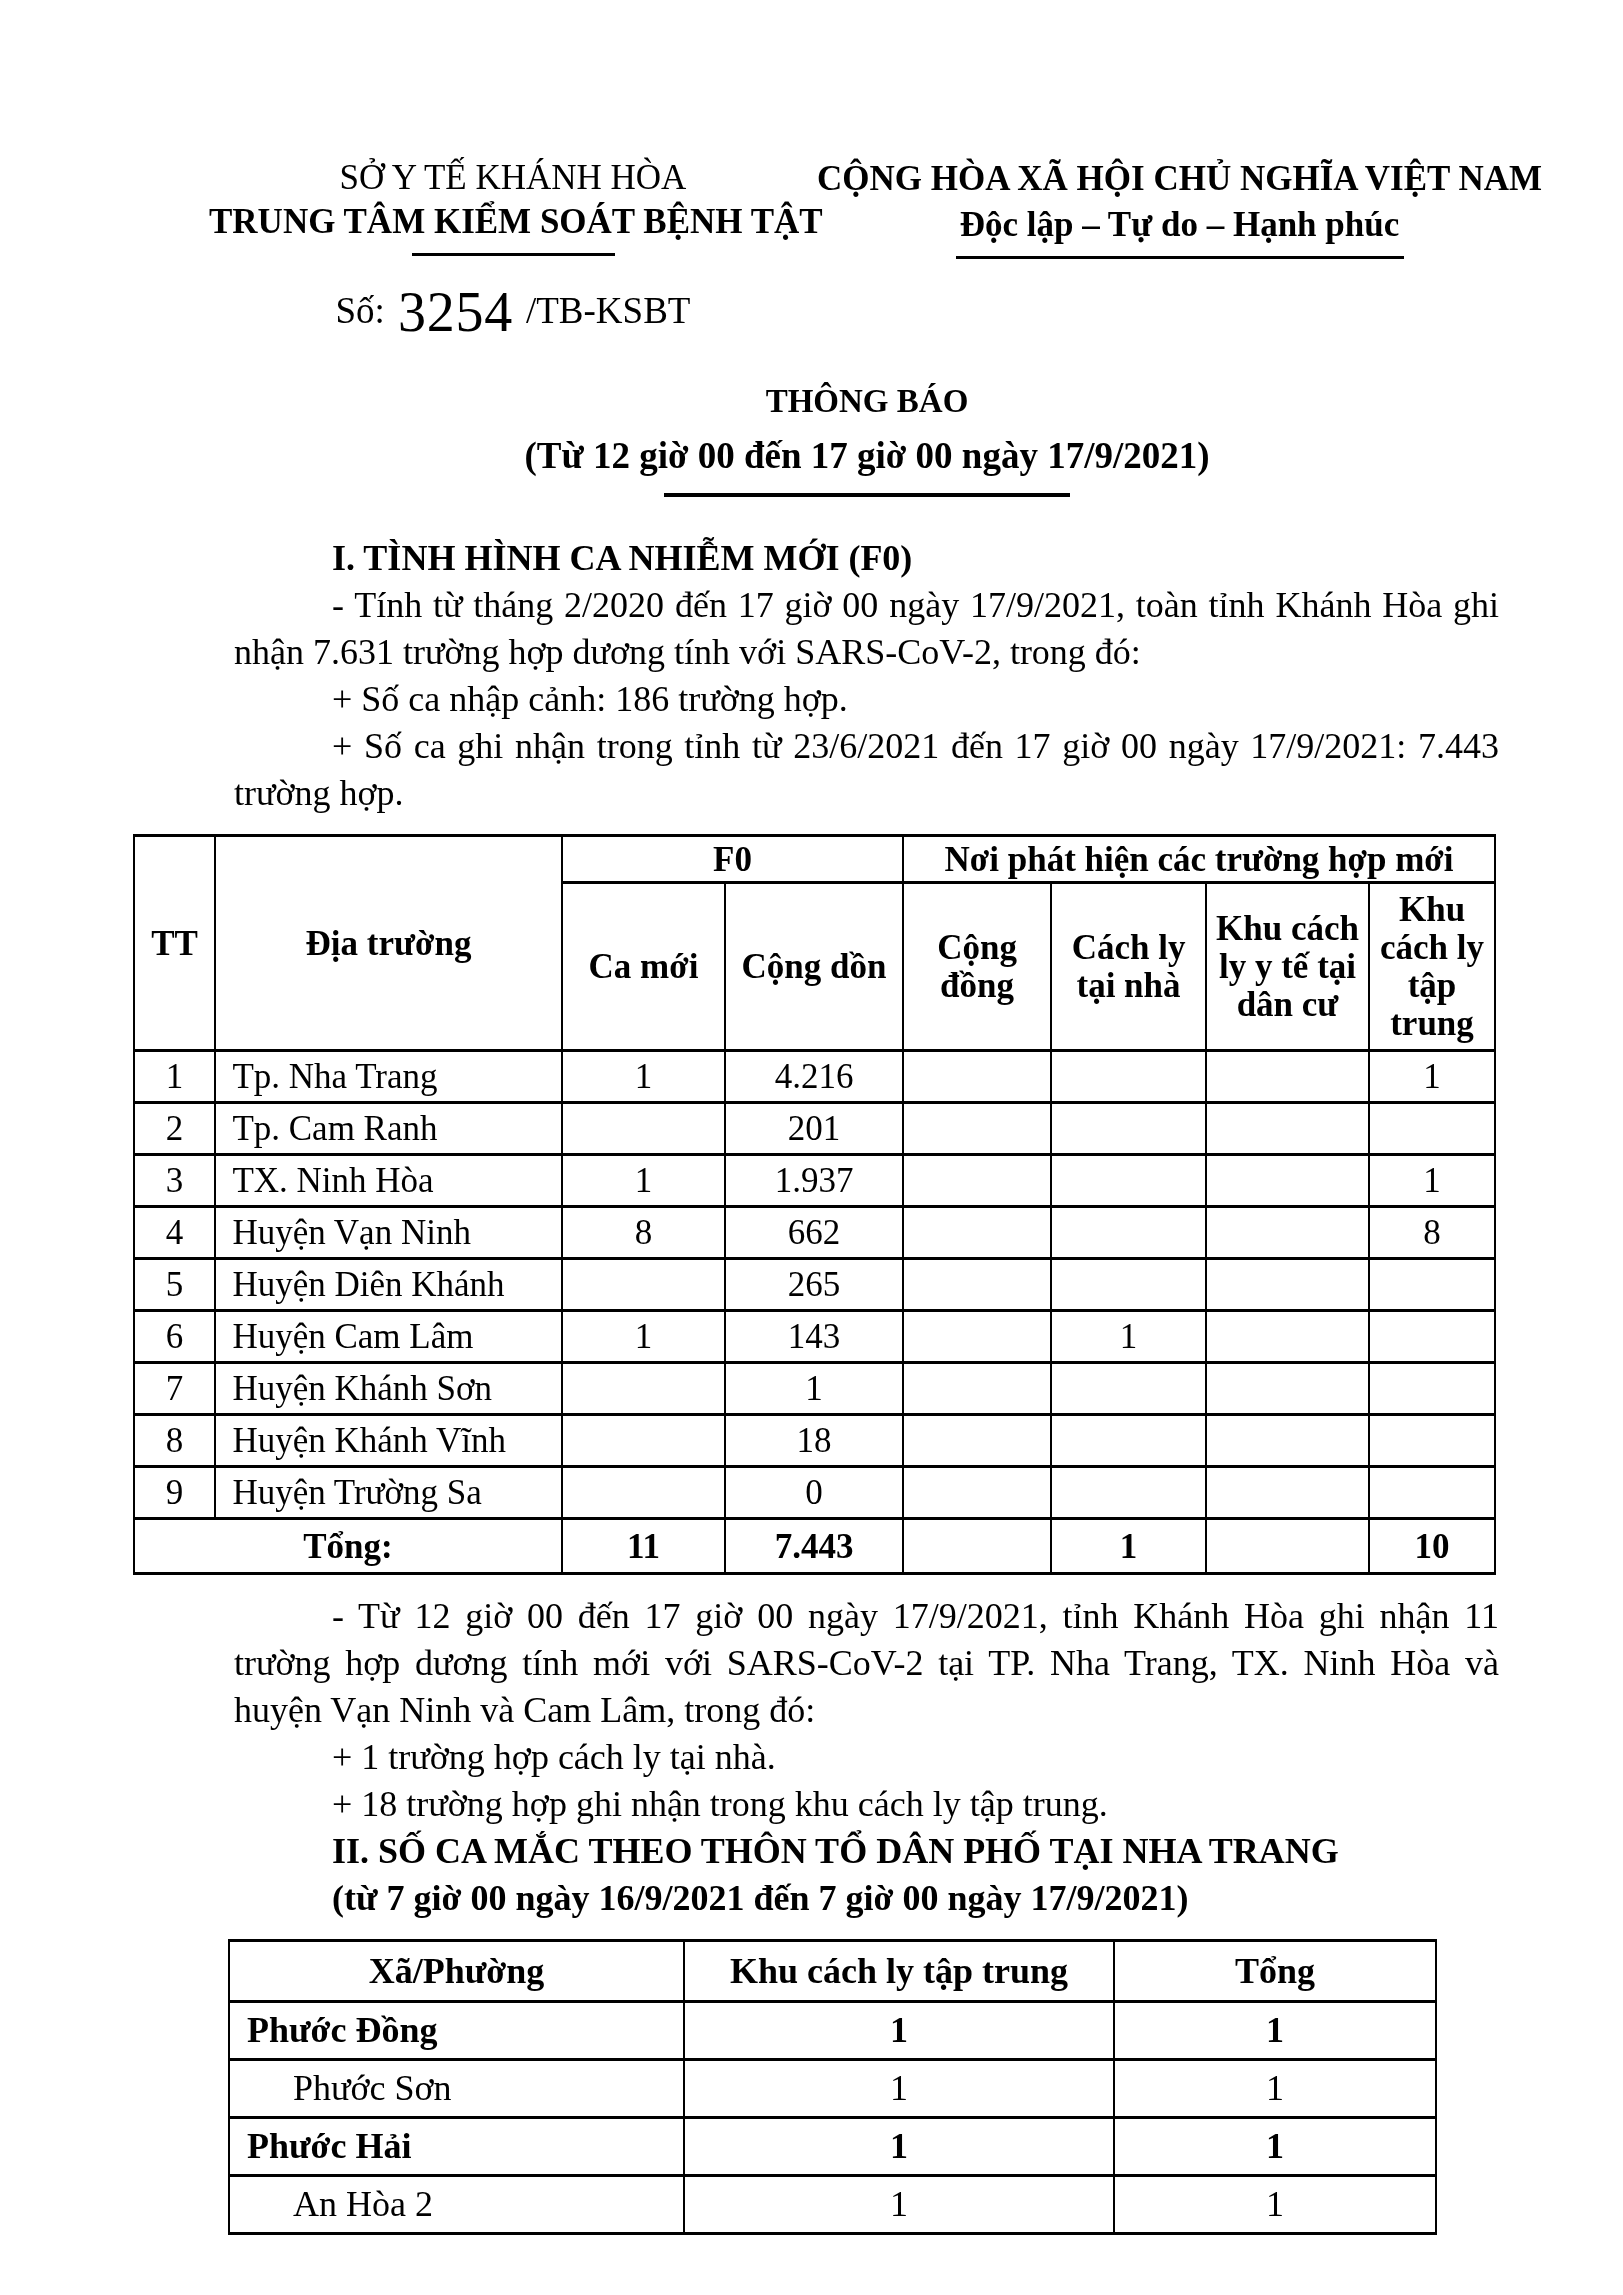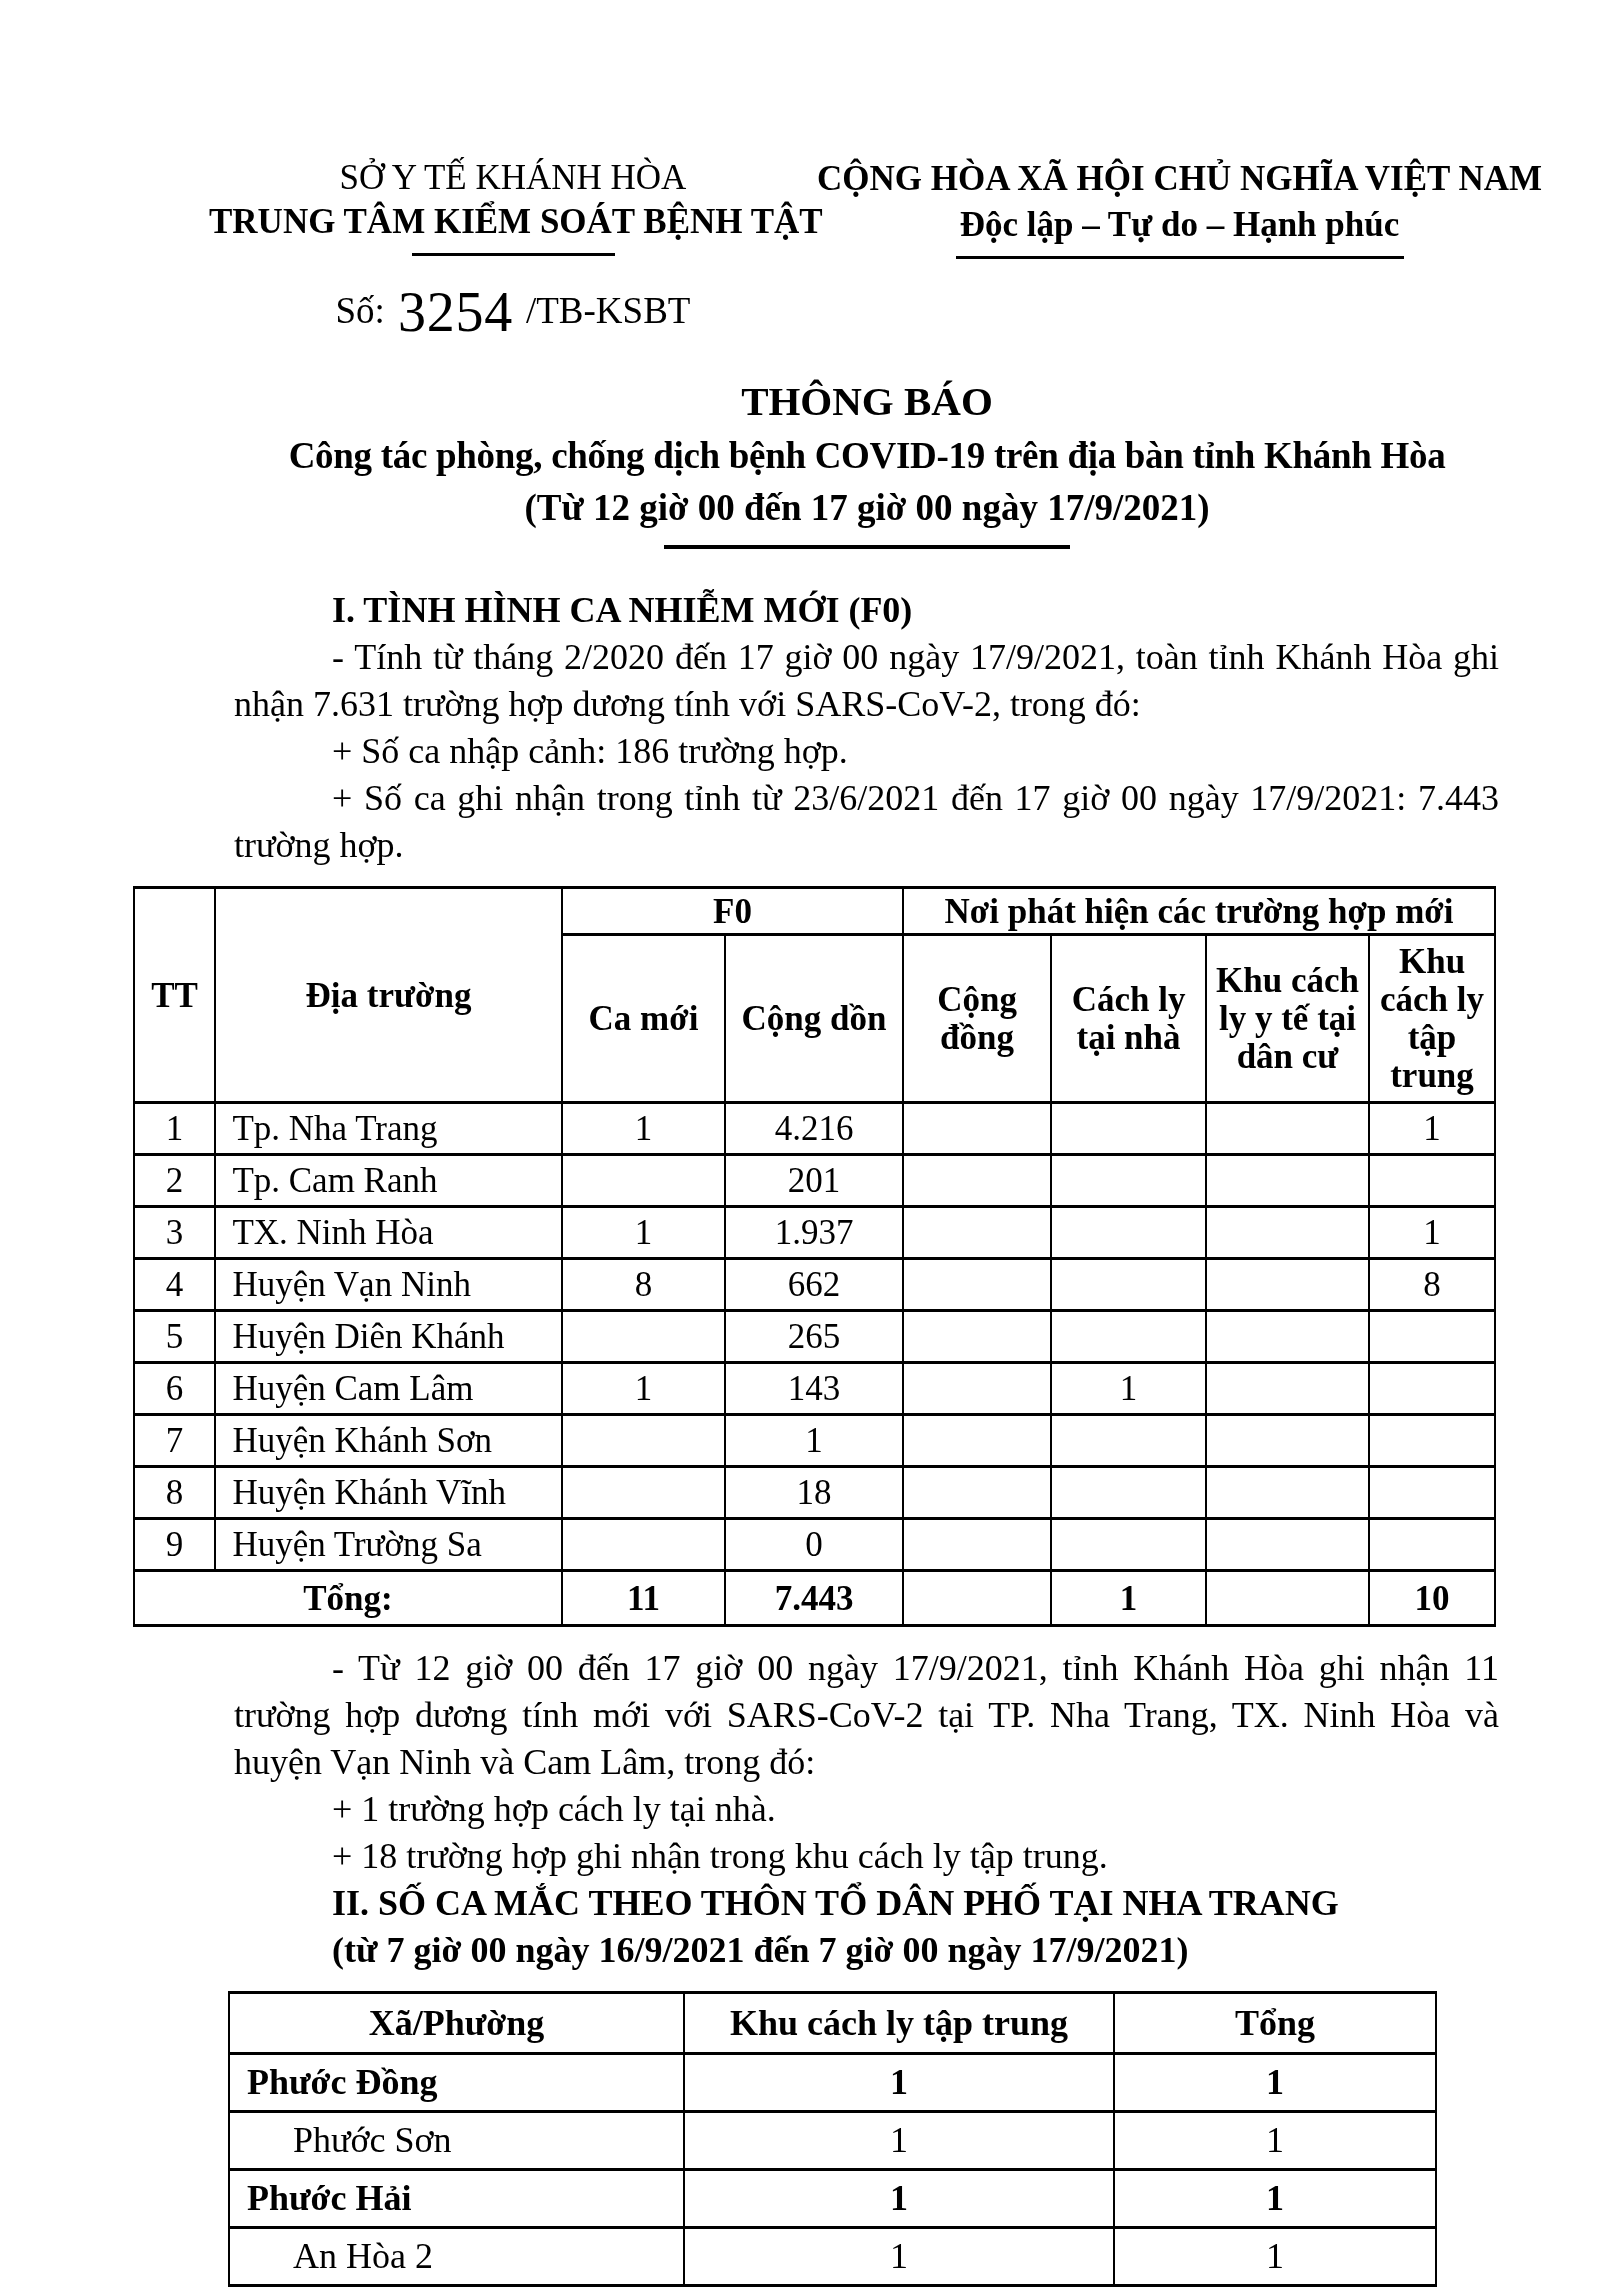--- a/index.html
+++ b/index.html
@@ -22,21 +22,21 @@
   .hdr-right { width: 739px; text-align: center; font-size: 35px; line-height: 46px; }
   .rule { background: #000; height: 3.3px; }
   .rule-left  { width: 203px; margin: 9.2px auto 0; }
   .rule-right { width: 448px; margin: 7.9px auto 0; }
   .doc-number { margin-top: 33px; font-size: 37px; white-space: nowrap; }
   .doc-num-big { font-size: 56px; line-height: 39px; vertical-align: -7.9px; letter-spacing: 0.7px; padding: 0 3.9px; }
   .date-line { margin-top: 41px; font-size: 37px; }
 
   
   .title-block { margin-top: 39px; padding: 0 111px 0 222px; text-align: center; }
-  .title-1 { font-size: 41px; line-height: 58px; }
+  .title-1 { font-size: 33px; line-height: 58px; }
   .title-2 { font-size: 37px; line-height: 52px; letter-spacing: -0.3px; white-space: nowrap; }
   .title-3 { font-size: 37px; line-height: 51px; }
   .rule-title { width: 406px; height: 3.9px; margin: 11.8px auto 0; }
 
   
   .body-text { padding: 0 124px 0 234px; font-size: 36px; line-height: 47px; }
   .sec1 { margin-top: 38px; }
   .sec2 { margin-top: 18.3px; }
   .heading-line { font-weight: bold; padding-left: 98px; }
   p.para { text-align: justify; text-indent: 98px; }
@@ -86,21 +86,20 @@
     </div>
     <div class="hdr-right">
       <div class="bold nowrap">CỘNG HÒA XÃ HỘI CHỦ NGHĨA VIỆT NAM</div>
       <div class="bold nowrap">Độc lập – Tự do – Hạnh phúc</div>
       <div class="rule rule-right"></div>
     </div>
   </header>
 
   <section class="title-block">
     <div class="title-1 bold">THÔNG BÁO</div>
-    <div class="title-2 bold">Công tác phòng, chống dịch bệnh COVID-19 trên địa bàn tỉnh Khánh Hòa</div>
     <div class="title-3 bold">(Từ 12 giờ 00 đến 17 giờ 00 ngày 17/9/2021)</div>
     <div class="rule rule-title"></div>
   </section>
 
   <section class="body-text sec1">
     <div class="heading-line">I. TÌNH HÌNH CA NHIỄM MỚI (F0)</div>
     <p class="para">- Tính từ tháng 2/2020 đến 17 giờ 00 ngày 17/9/2021, toàn tỉnh Khánh Hòa ghi nhận 7.631 trường hợp dương tính với SARS-CoV-2, trong đó:</p>
     <div class="bullet-line">+ Số ca nhập cảnh: 186 trường hợp.</div>
     <p class="para">+ Số ca ghi nhận trong tỉnh từ 23/6/2021 đến 17 giờ 00 ngày 17/9/2021: 7.443 trường hợp.</p>
   </section>

